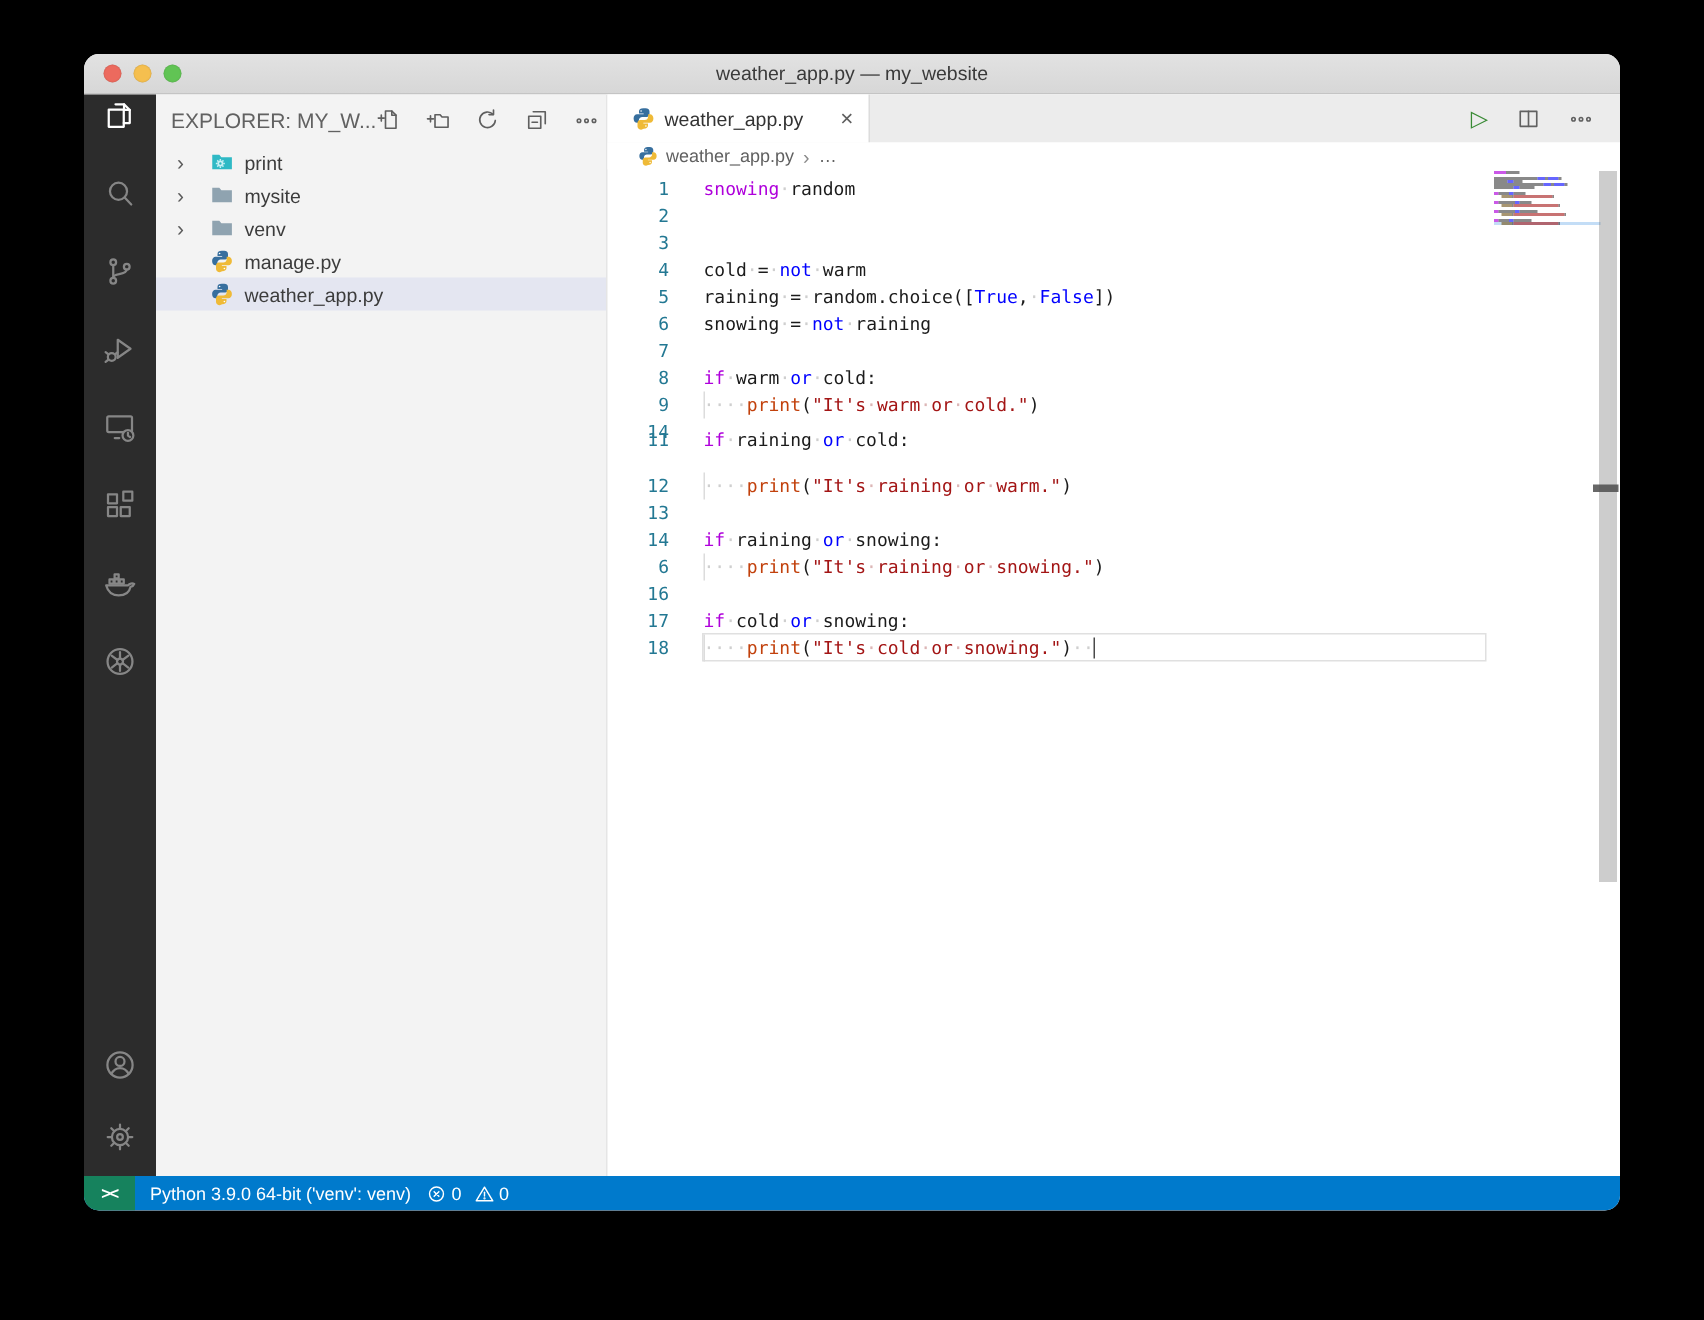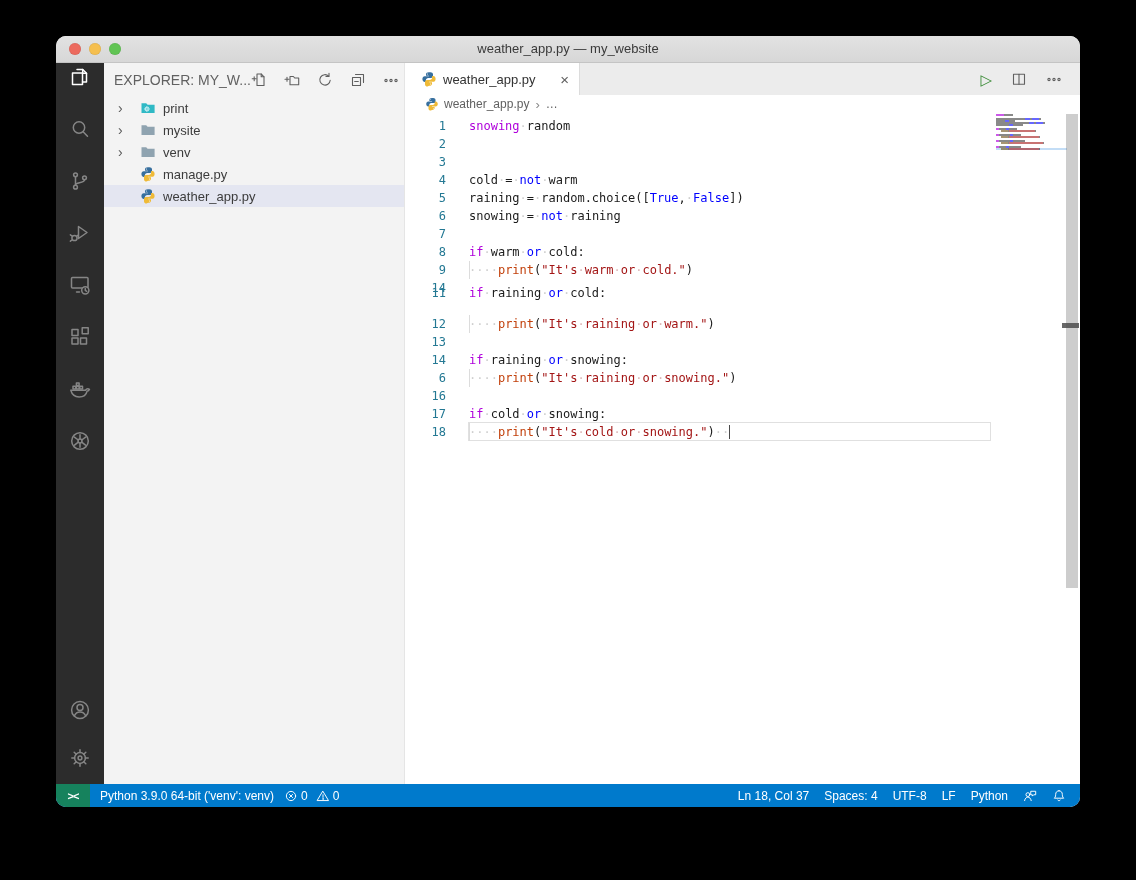--- a/index.html
+++ b/index.html
@@ -511,34 +511,14 @@
           <span>
             <svg xmlns="http://www.w3.org/2000/svg" viewBox="0 0 16 16" fill="none" stroke="currentColor" stroke-width="1.1" stroke-linecap="round" stroke-linejoin="round">
               <path d="M8 2.8L14.3 13.2H1.7z"></path>
               <path d="M8 6.6v3"></path>
               <circle cx="8" cy="11.4" r=".3" fill="#fff"></circle>
             </svg>
           </span>
           <span class="cnt">0</span>
         </div>
       </div>
-    <div class="sb-right">
-        <div class="sb-item">Ln 18, Col 37</div>
-        <div class="sb-item">Spaces: 4</div>
-        <div class="sb-item">UTF-8</div>
-        <div class="sb-item">LF</div>
-        <div class="sb-item">Python</div>
-        <div class="sb-item">
-          <svg xmlns="http://www.w3.org/2000/svg" viewBox="0 0 16 16" fill="none" stroke="currentColor" stroke-width="1.1" stroke-linecap="round" stroke-linejoin="round">
-            <circle cx="5.6" cy="6.4" r="2.2"></circle>
-            <path d="M1.8 13.3c.6-2.7 2-4 3.8-4s3.2 1.3 3.8 4"></path>
-            <path d="M9.3 2.6h5.2v4h-2.3l-1.5 1.5V6.6h-1.4z"></path>
-          </svg>
-        </div>
-        <div class="sb-item">
-          <svg xmlns="http://www.w3.org/2000/svg" viewBox="0 0 16 16" fill="none" stroke="currentColor" stroke-width="1.1" stroke-linecap="round" stroke-linejoin="round">
-            <path d="M8 2c2.3 0 3.8 1.7 3.8 4.2 0 2.7.8 3.6 1.6 4.3H2.6c.8-.7 1.6-1.6 1.6-4.3C4.2 3.7 5.7 2 8 2z"></path>
-            <path d="M6.7 12.6a1.4 1.4 0 0 0 2.6 0"></path>
-          </svg>
-        </div>
-      </div>
   </div>
 </div>
 
 </body></html>

